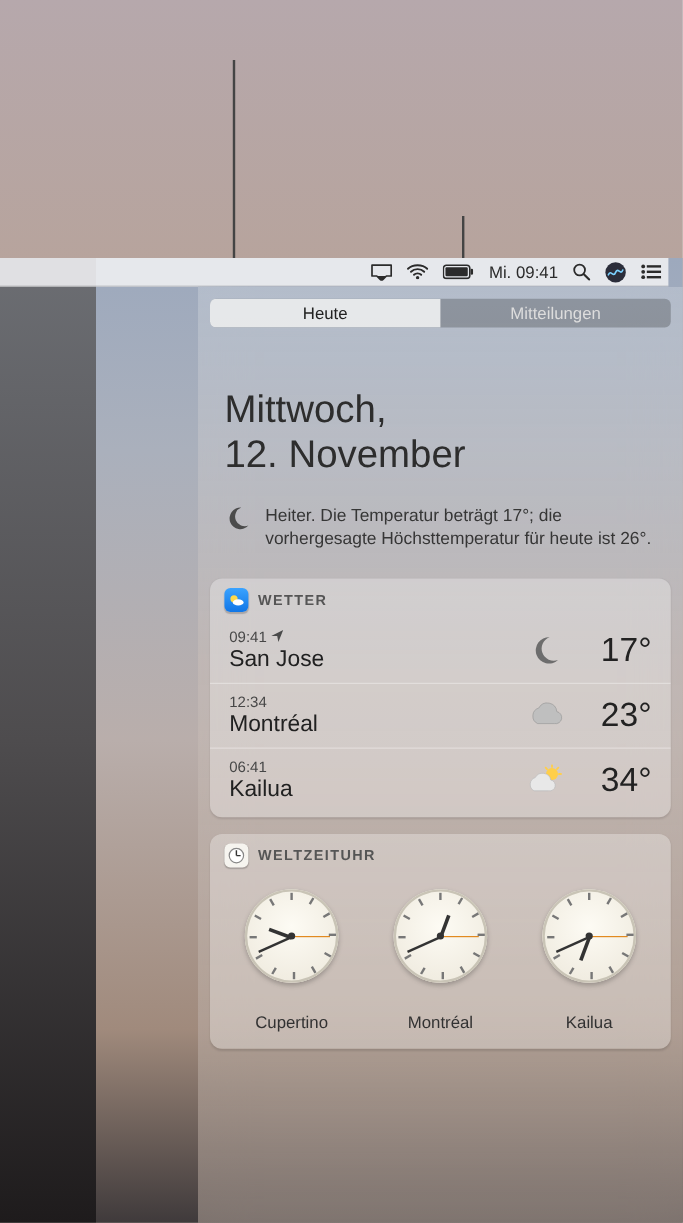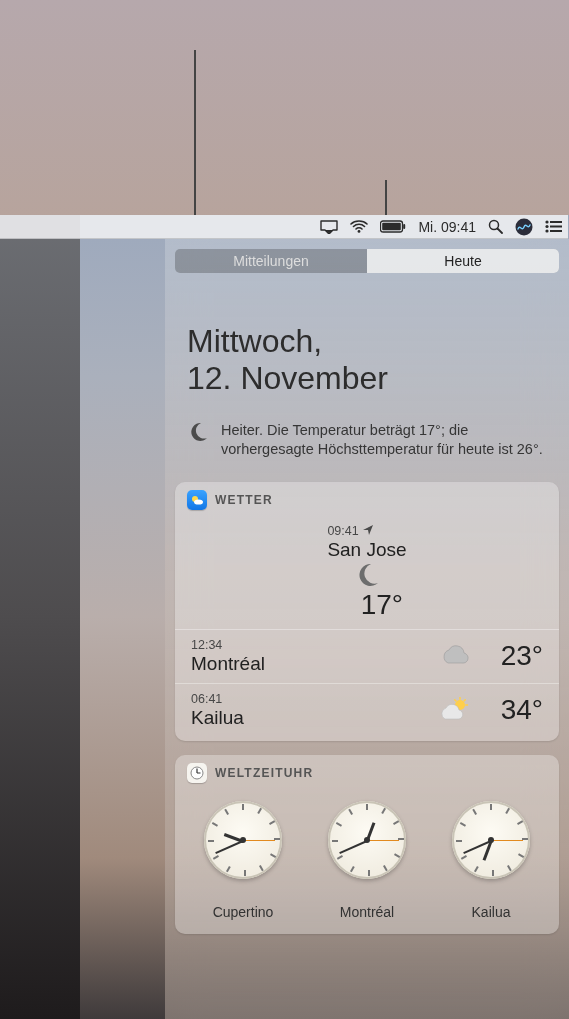--- a/index.html
+++ b/index.html
@@ -22,21 +22,21 @@
     overflow:hidden;
   }
   
   .desktop::before{
     content:""; position:absolute; left:0; top:0; bottom:0; width:80px;
     background: linear-gradient(180deg,#6c6e73 0%, #4e4c4e 50%, #1e1b1c 100%);
   }
 
   
   .menubar {
-    position:absolute; left:0; right:1px; top:0; height:24px;
+    position:absolute; left:0; right:12px; top:0; height:24px;
     background: rgba(240,240,243,0.88);
     display:flex; align-items:center; justify-content:flex-end;
     padding:0 6px; gap:12px;
     font-size:14px; color:#2b2b2b;
     border-bottom:1px solid rgba(0,0,0,0.15);
   }
   .menubar .mb-item{display:flex;align-items:center;}
   .menubar svg{display:block;}
 
   
@@ -88,21 +88,21 @@
     box-shadow:0 1px 1px rgba(0,0,0,0.2);
   }
   .weather-badge{ background:linear-gradient(180deg,#3aa3ff,#1176e6); }
   .clock-badge{ background:#f6f4ef; }
 
   .weather-list{ padding:0 0 4px 0; }
   .w-row{
     display:flex; align-items:center; padding:8px 16px;
     border-top:1px solid rgba(255,255,255,0.35);
   }
-  .w-row:first-child{ border-top:none;flex-direction:column; }
+  .w-row:first-child{ border-top:none; }
   .w-left{ flex:1; }
   .w-time{ font-size:12.5px; color:#474747; display:flex; align-items:center; gap:4px;}
   .w-city{ font-size:19px; color:#212121; margin-top:1px; }
   .w-icon{ width:34px; display:flex; justify-content:center; }
   .w-temp{ width:72px; text-align:right; font-size:28px; font-weight:300; color:#222;}
 
   .clock-row{ display:flex; justify-content:space-around; padding:12px 6px 14px 6px;}
   .clock-col{ display:flex; flex-direction:column; align-items:center; gap:25px;}
   .clock-face{
     width:78px; height:78px; border-radius:50%;
@@ -169,22 +169,22 @@
           <rect x="5" y="5.5" width="12" height="2" fill="#2b2b2b"></rect>
           <circle cx="2" cy="11" r="1.6" fill="#2b2b2b"></circle>
           <rect x="5" y="10" width="12" height="2" fill="#2b2b2b"></rect>
         </svg>
     </span>
   </div>
 
   <div class="nc">
 
     <div class="tabs">
+      <div class="tab active">Heute</div>
       <div class="tab">Mitteilungen</div>
-      <div class="tab active">Heute</div>
     </div>
 
     <div class="date-block">
       <div class="date-line">Mittwoch,</div>
       <div class="date-line">12. November</div>
     </div>
 
     <div class="summary-row">
       <span class="summary-icon">
         <svg width="22" height="22" viewBox="0 0 22 22">

